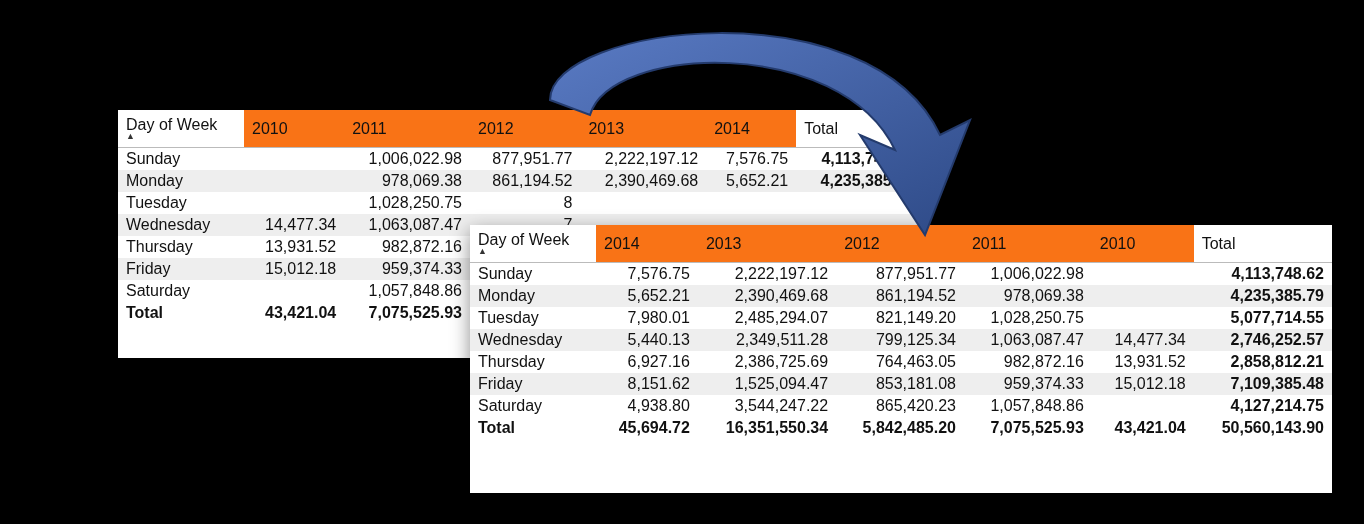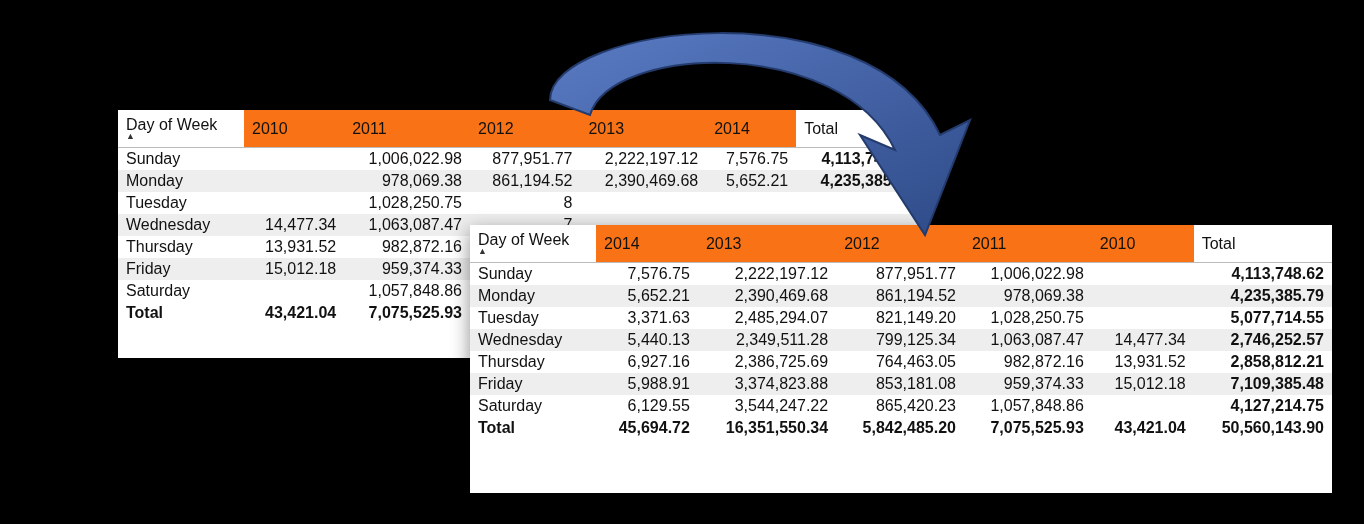--- a/index.html
+++ b/index.html
@@ -149,21 +149,21 @@
             <td>Monday</td>
             <td class="num">5,652.21</td>
             <td class="num">2,390,469.68</td>
             <td class="num">861,194.52</td>
             <td class="num">978,069.38</td>
             <td class="num"></td>
             <td class="num total">4,235,385.79</td>
           </tr>
         <tr>
             <td>Tuesday</td>
-            <td class="num">3,371.63</td>
+            <td class="num">7,980.01</td>
             <td class="num">2,485,294.07</td>
             <td class="num">821,149.20</td>
             <td class="num">1,028,250.75</td>
             <td class="num"></td>
             <td class="num total">5,077,714.55</td>
           </tr>
         <tr>
             <td>Wednesday</td>
             <td class="num">5,440.13</td>
             <td class="num">2,349,511.28</td>
@@ -176,30 +176,30 @@
             <td>Thursday</td>
             <td class="num">6,927.16</td>
             <td class="num">2,386,725.69</td>
             <td class="num">764,463.05</td>
             <td class="num">982,872.16</td>
             <td class="num">13,931.52</td>
             <td class="num total">2,858,812.21</td>
           </tr>
         <tr>
             <td>Friday</td>
-            <td class="num">5,988.91</td>
-            <td class="num">3,374,823.88</td>
+            <td class="num">8,151.62</td>
+            <td class="num">1,525,094.47</td>
             <td class="num">853,181.08</td>
             <td class="num">959,374.33</td>
             <td class="num">15,012.18</td>
             <td class="num total">7,109,385.48</td>
           </tr>
         <tr>
             <td>Saturday</td>
-            <td class="num">6,129.55</td>
+            <td class="num">4,938.80</td>
             <td class="num">3,544,247.22</td>
             <td class="num">865,420.23</td>
             <td class="num">1,057,848.86</td>
             <td class="num"></td>
             <td class="num total">4,127,214.75</td>
           </tr>
         <tr class="totals">
             <td>Total</td>
             <td class="num">45,694.72</td>
             <td class="num">16,351,550.34</td>

